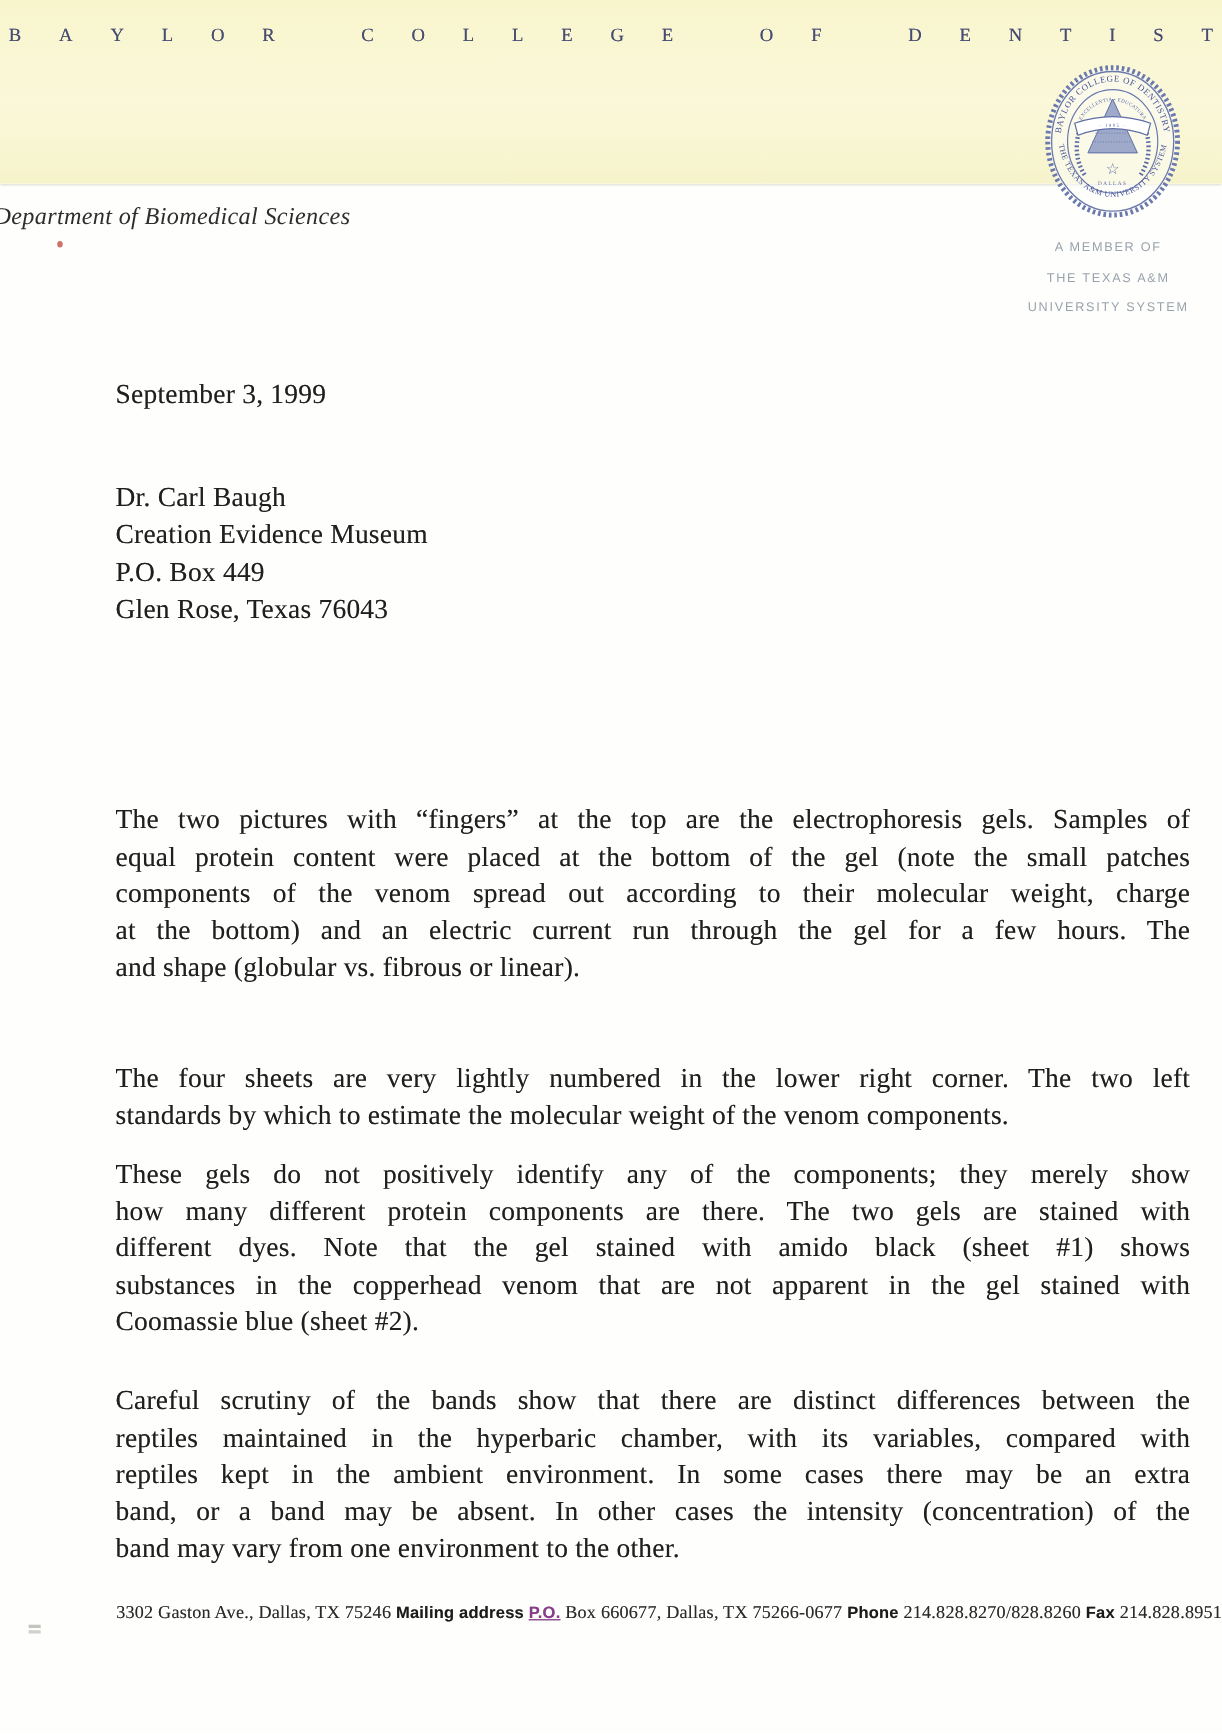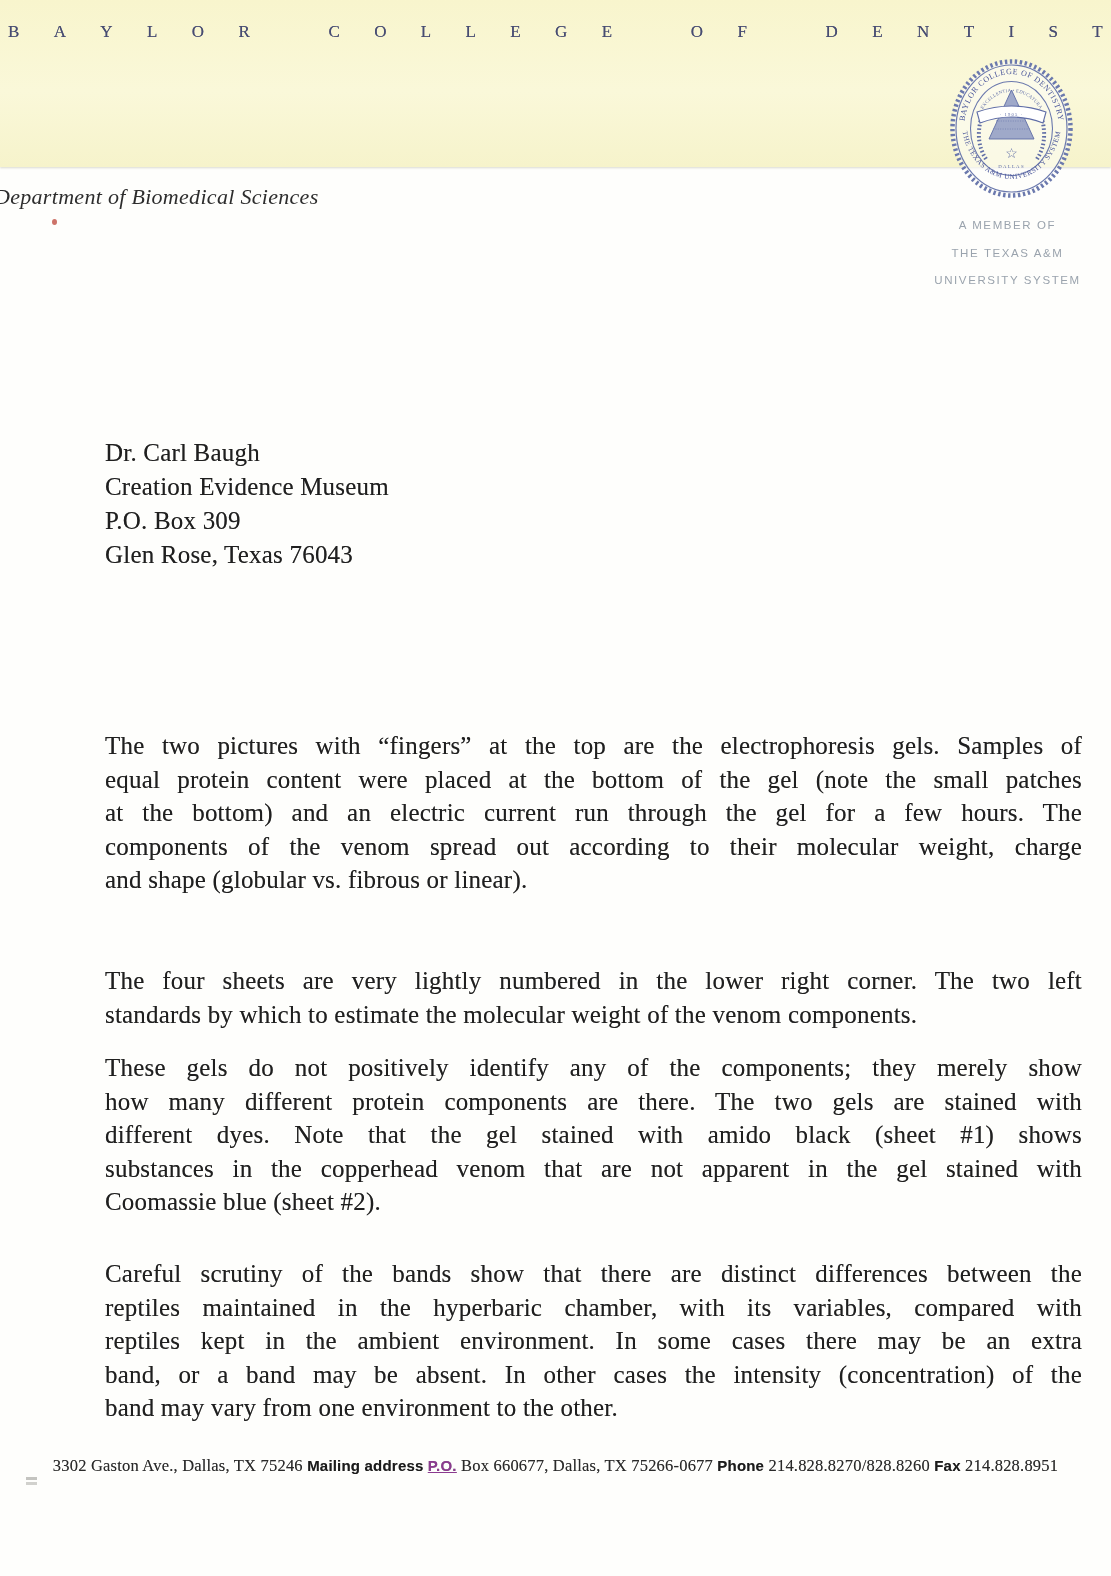--- a/index.html
+++ b/index.html
@@ -46,21 +46,21 @@
   #addr-block   { top:412px; line-height:34px;margin-top:24px; }
   #salutation   { top:584px; }
   #p1 { top:647px; } #p2 { top:719px;margin-top:10px; } #p3 { top:964px; }
   #p4 { top:1051px; } #p5 { top:1257px; }
   .ln { text-align:justify; text-align-last:justify; height:33.5px; overflow:hidden; }
   .ln.last { text-align-last:left; }
 
   
   .footer {
     position:absolute; top:1456px; left:0; width:1111px;
-    text-align:center; font-size:16.5px; color:#2a2a2a;
+    text-align:right; font-size:16.5px; color:#2a2a2a;
     letter-spacing:0.2px; text-shadow:0 0 0.4px rgba(0,0,0,0.4);
     white-space:nowrap;
   }
   .footer b { font-family:"Liberation Sans", sans-serif; font-size:15px; color:#1b1b1b; }
   .footer .po { color:#8b3a8f; text-decoration:underline; font-weight:bold;
                 font-family:"Liberation Sans", sans-serif; font-size:15px; }
 
   
   .mark-red  { position:absolute; top:219px; left:52px; width:5px; height:6px;
                background:#c05044; border-radius:50%; opacity:0.8; }
@@ -138,35 +138,36 @@
       <text x="63.5" y="111" text-anchor="middle" font-family="Liberation Serif, serif" font-size="4.8" letter-spacing="1.3" fill="#5f6da6">DALLAS</text>
     </svg>
   </div>
 
   <div class="member">
     <div>A MEMBER OF</div>
     <div>THE TEXAS A&amp;M</div>
     <div>UNIVERSITY SYSTEM</div>
   </div>
 
+  <div class="block" id="date-block">September 3, 1999</div>
 
   <div class="block" id="addr-block">
     <div>Dr. Carl Baugh</div>
     <div>Creation Evidence Museum</div>
-    <div>P.O. Box 309</div>
+    <div>P.O. Box 449</div>
     <div>Glen Rose, Texas 76043</div>
   </div>
 
 
 
   <div class="block" id="p2">
     <div class="ln">The two pictures with “fingers” at the top are the electrophoresis gels.  Samples of</div>
     <div class="ln">equal protein content were placed at the bottom of the gel (note the small patches</div>
+    <div class="ln">components of the venom spread out according to their molecular weight, charge</div>
     <div class="ln">at the bottom) and an electric current run through the gel for a few hours.  The</div>
-    <div class="ln">components of the venom spread out according to their molecular weight, charge</div>
     <div class="ln last">and shape (globular vs. fibrous or linear).</div>
   </div>
 
   <div class="block" id="p3">
     <div class="ln">The four sheets are very lightly numbered in the lower right corner.  The two left</div>
     <div class="ln last">standards by which to estimate the molecular weight of the venom components.</div>
   </div>
 
   <div class="block" id="p4">
     <div class="ln">These gels do not positively identify any of the components; they merely show</div>

